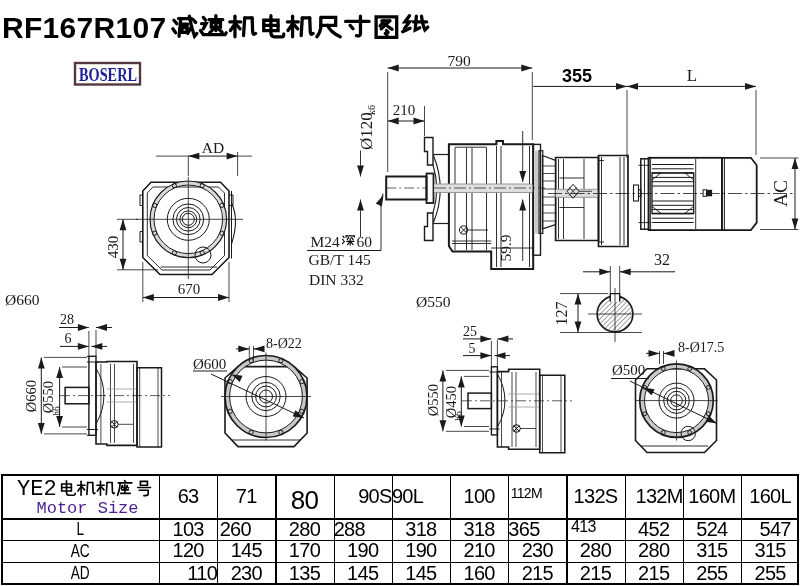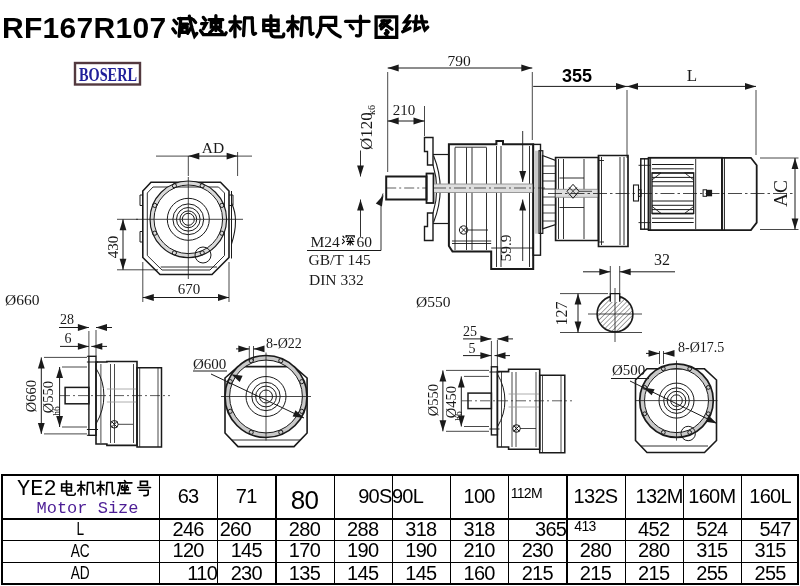--- a/index.html
+++ b/index.html
@@ -503,28 +503,28 @@
     <div style="position:absolute;left:217.3px;top:485.0px;width:58px;text-align:center;font-family:'Liberation Sans';font-size:20px;letter-spacing:-0.7px;color:#000">71</div>
     <div style="position:absolute;left:275.5px;top:485.0px;width:58px;text-align:center;font-family:'Liberation Sans';font-size:26px;letter-spacing:-0.7px;color:#000">80</div>
     <div style="position:absolute;left:333.7px;top:485.0px;width:58px;text-align:right;font-family:'Liberation Sans';font-size:20px;letter-spacing:-0.7px;color:#000">90S</div>
     <div style="position:absolute;left:391.9px;top:485.0px;width:58px;text-align:left;font-family:'Liberation Sans';font-size:20px;letter-spacing:-0.7px;color:#000">90L</div>
     <div style="position:absolute;left:450.1px;top:485.0px;width:58px;text-align:center;font-family:'Liberation Sans';font-size:20px;letter-spacing:-0.7px;color:#000">100</div>
     <div style="position:absolute;left:508.3px;top:485.0px;width:36px;text-align:center;font-family:'Liberation Sans';font-size:14px;letter-spacing:-0.7px;color:#000">112M</div>
     <div style="position:absolute;left:566.5px;top:485.0px;width:58px;text-align:center;font-family:'Liberation Sans';font-size:20px;letter-spacing:-0.7px;color:#000">132S</div>
     <div style="position:absolute;left:624.7px;top:485.0px;width:58px;text-align:right;font-family:'Liberation Sans';font-size:20px;letter-spacing:-0.7px;color:#000">132M</div>
     <div style="position:absolute;left:682.9px;top:485.0px;width:58px;text-align:center;font-family:'Liberation Sans';font-size:20px;letter-spacing:-0.7px;color:#000">160M</div>
     <div style="position:absolute;left:741.1px;top:485.0px;width:58px;text-align:center;font-family:'Liberation Sans';font-size:20px;letter-spacing:-0.7px;color:#000">160L</div>
-    <div style="position:absolute;left:159.1px;top:517.7px;width:58px;text-align:center;font-family:'Liberation Sans';font-size:20px;letter-spacing:-0.7px;color:#000">246</div>
+    <div style="position:absolute;left:159.1px;top:517.7px;width:58px;text-align:center;font-family:'Liberation Sans';font-size:20px;letter-spacing:-0.7px;color:#000">103</div>
     <div style="position:absolute;left:217.3px;top:517.7px;width:36px;text-align:center;font-family:'Liberation Sans';font-size:20px;letter-spacing:-0.7px;color:#000">260</div>
     <div style="position:absolute;left:275.5px;top:517.7px;width:58px;text-align:center;font-family:'Liberation Sans';font-size:20px;letter-spacing:-0.7px;color:#000">280</div>
-    <div style="position:absolute;left:333.7px;top:517.7px;width:58px;text-align:center;font-family:'Liberation Sans';font-size:20px;letter-spacing:-0.7px;color:#000">288</div>
+    <div style="position:absolute;left:333.7px;top:517.7px;width:58px;font-family:'Liberation Sans';font-size:20px;letter-spacing:-0.7px;color:#000">288</div>
     <div style="position:absolute;left:391.9px;top:517.7px;width:58px;text-align:center;font-family:'Liberation Sans';font-size:20px;letter-spacing:-0.7px;color:#000">318</div>
     <div style="position:absolute;left:450.1px;top:517.7px;width:58px;text-align:center;font-family:'Liberation Sans';font-size:20px;letter-spacing:-0.7px;color:#000">318</div>
-    <div style="position:absolute;left:508.3px;top:517.7px;width:58px;text-align:right;font-family:'Liberation Sans';font-size:20px;letter-spacing:-0.7px;color:#000">365</div>
-    <div style="position:absolute;left:556px;top:517.7px;width:58px;text-align:center;font-family:'Liberation Sans';font-size:14px;letter-spacing:-0.7px;color:#000">413</div>
+    <div style="position:absolute;left:508.3px;top:517.7px;width:58px;text-align:left;font-family:'Liberation Sans';font-size:20px;letter-spacing:-0.7px;color:#000">365</div>
+    <div style="position:absolute;left:571px;top:517.7px;width:58px;font-family:'Liberation Sans';font-size:16px;letter-spacing:-0.7px;color:#000">413</div>
     <div style="position:absolute;left:624.7px;top:517.7px;width:58px;text-align:center;font-family:'Liberation Sans';font-size:20px;letter-spacing:-0.7px;color:#000">452</div>
     <div style="position:absolute;left:682.9px;top:517.7px;width:58px;text-align:center;font-family:'Liberation Sans';font-size:20px;letter-spacing:-0.7px;color:#000">524</div>
     <div style="position:absolute;left:741.1px;top:517.7px;width:68px;text-align:center;font-family:'Liberation Sans';font-size:20px;letter-spacing:-0.7px;color:#000">547</div>
     <div style="position:absolute;left:159.1px;top:539.3px;width:58px;text-align:center;font-family:'Liberation Sans';font-size:20px;letter-spacing:-0.7px;color:#000">120</div>
     <div style="position:absolute;left:217.3px;top:539.3px;width:58px;text-align:center;font-family:'Liberation Sans';font-size:20px;letter-spacing:-0.7px;color:#000">145</div>
     <div style="position:absolute;left:275.5px;top:539.3px;width:58px;text-align:center;font-family:'Liberation Sans';font-size:20px;letter-spacing:-0.7px;color:#000">170</div>
     <div style="position:absolute;left:333.7px;top:539.3px;width:58px;text-align:center;font-family:'Liberation Sans';font-size:20px;letter-spacing:-0.7px;color:#000">190</div>
     <div style="position:absolute;left:391.9px;top:539.3px;width:58px;text-align:center;font-family:'Liberation Sans';font-size:20px;letter-spacing:-0.7px;color:#000">190</div>
     <div style="position:absolute;left:450.1px;top:539.3px;width:58px;text-align:center;font-family:'Liberation Sans';font-size:20px;letter-spacing:-0.7px;color:#000">210</div>
     <div style="position:absolute;left:508.3px;top:539.3px;width:58px;text-align:center;font-family:'Liberation Sans';font-size:20px;letter-spacing:-0.7px;color:#000">230</div>

